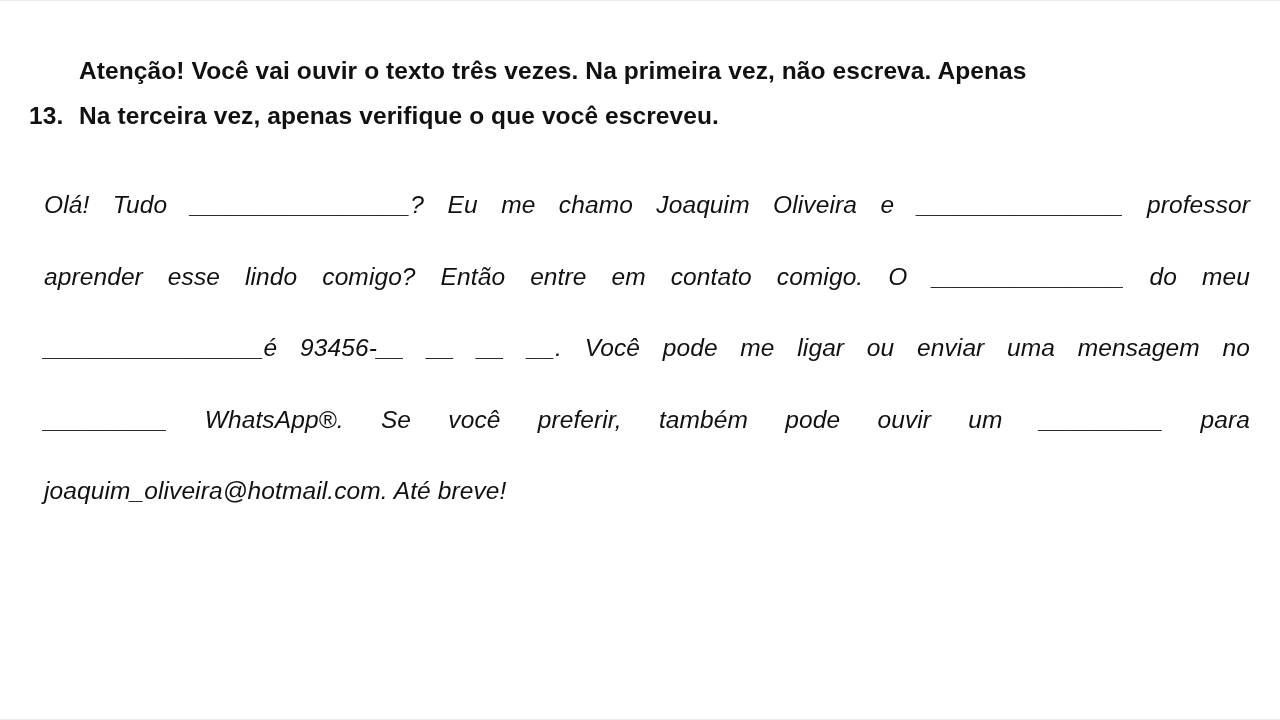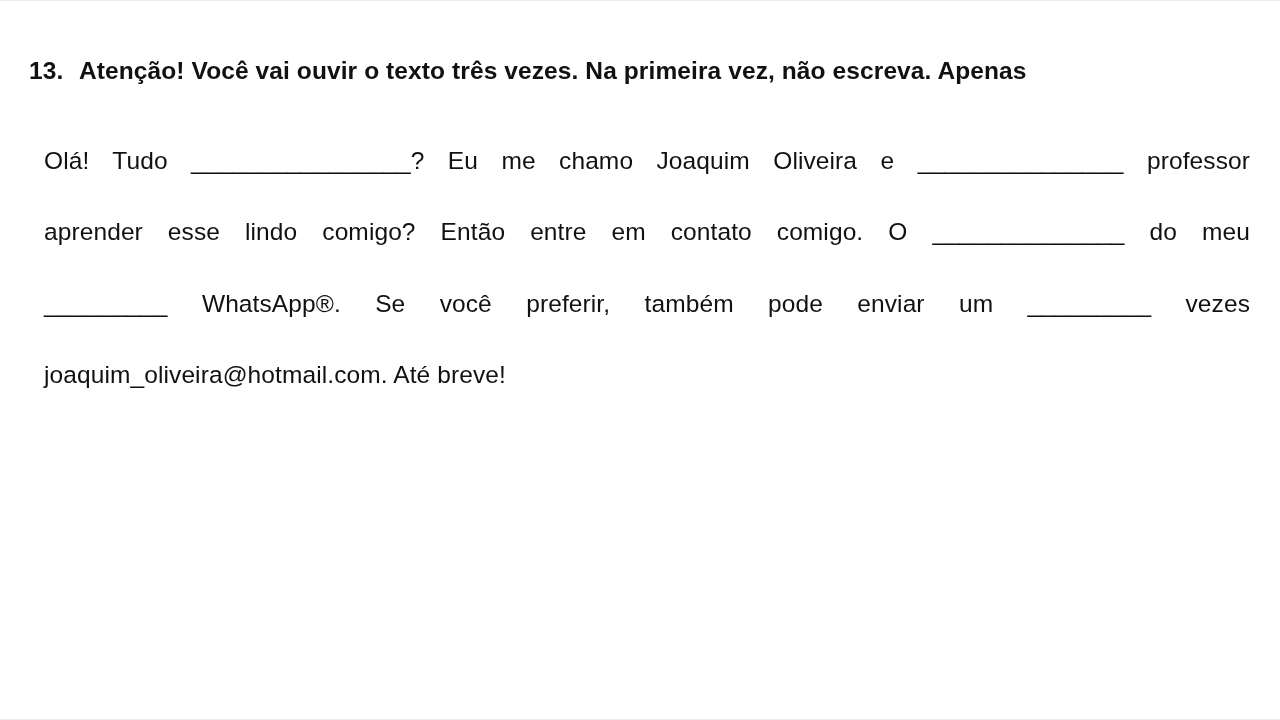--- a/index.html
+++ b/index.html
@@ -33,20 +33,21 @@
   }
   .instr-line {
     white-space: nowrap;
   }
   .passage {
     margin: 31px 30px 0 44px;
     width: 1206px;
     font-size: 24.5px;
     line-height: 71.5px;
     letter-spacing: 0.1px;
+    font-style: italic;
   }
   .p-line {
     text-align: justify;
     text-align-last: justify;
     text-justify: inter-word;
     white-space: normal;
   }
   .p-line.last {
     text-align: center;
     text-align-last: left;
@@ -54,23 +55,25 @@
 </style>
 </head>
 <body>
 
 <div class="page">
 
   <div class="exercise-heading">
     <div class="num">13.</div>
     <div>
       <div class="instr-line">Atenção! Você vai ouvir o texto três vezes. Na primeira vez, não escreva. Apenas</div>
+      <div class="instr-line">Na terceira vez, apenas verifique o que você escreveu.</div>
     </div>
   </div>
 
   <div class="passage">
     <div class="p-line">Olá! Tudo ________________? Eu me chamo Joaquim Oliveira e _______________ professor</div>
     <div class="p-line">aprender esse lindo comigo? Então entre em contato comigo. O ______________ do meu</div>
-    <div class="p-line">_________ WhatsApp®. Se você preferir, também pode enviar um _________ vezes</div>
+    <div class="p-line">________________é 93456-__ __ __ __. Você pode me ligar ou enviar uma mensagem no</div>
+    <div class="p-line">_________ WhatsApp®. Se você preferir, também pode ouvir um _________ para</div>
     <div class="p-line last">joaquim_oliveira@hotmail.com. Até breve!</div>
   </div>
 
 </div>
 
 </body></html>

